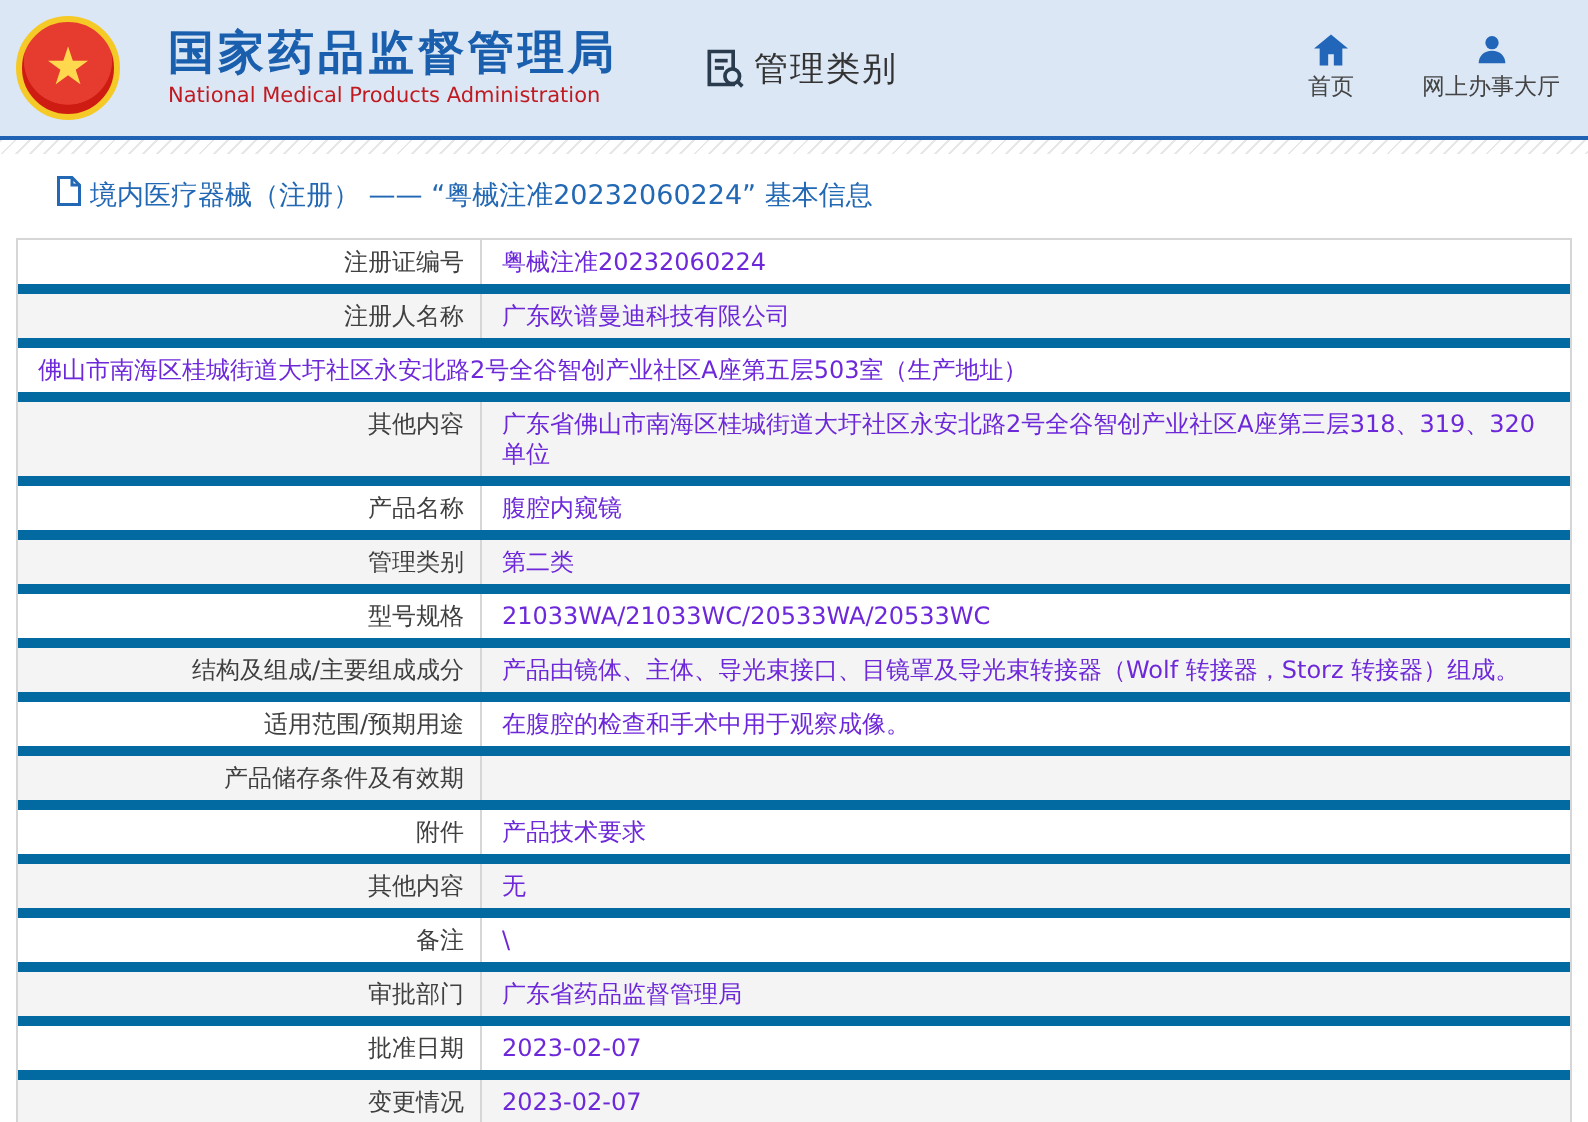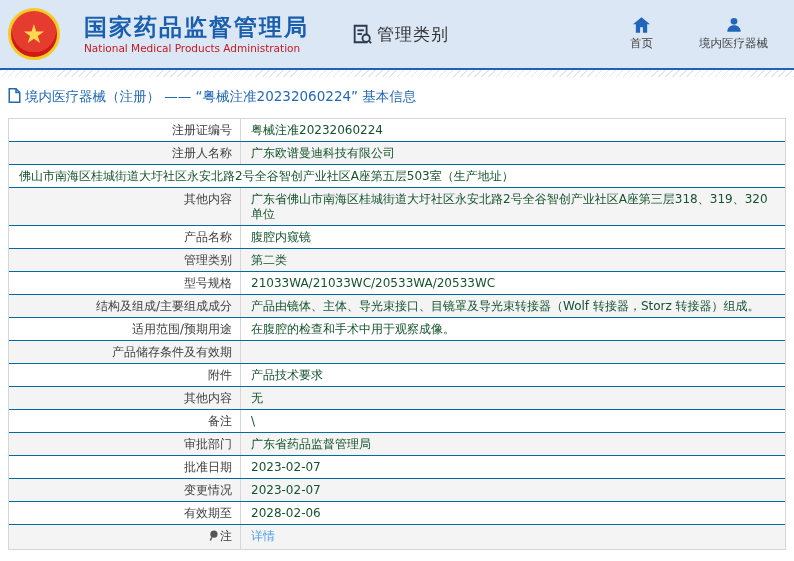--- a/index.html
+++ b/index.html
@@ -19,58 +19,58 @@
     border:3px solid #f5c926;
     display:flex; align-items:center; justify-content:center;
     color:#ffd84d; font-size:26px; line-height:1; flex:0 0 auto;
   }
   .org-names { margin-left:24px; }
   .org-cn { font-size:23px; font-weight:bold; color:#1a5fae; letter-spacing:2px; line-height:1.15; }
   .org-en { font-size:10.5px; color:#c01920; margin-top:2px; }
   .data-query { display:flex; align-items:center; margin-left:42px; cursor:pointer; }
   .data-query svg { display:block; }
   .data-query-label { font-size:17px; color:#333; margin-left:4px; font-weight:500; letter-spacing:1px; }
-  .header-nav { margin-left:auto; display:flex; gap:46px; padding-right:26px; }
+  .header-nav { margin-left:auto; display:flex; gap:34px; padding-right:14px; }
   .nav-item { display:flex; flex-direction:column; align-items:center; cursor:pointer; }
   .nav-item svg { display:block; margin-bottom:3px; }
   .nav-label { font-size:11.5px; color:#444; white-space:nowrap; }
 
   
   .hatch {
     height:7px;
     background:repeating-linear-gradient(135deg,#e7e7e7 0 1px,transparent 1px 5px);
   }
 
   
   .breadcrumb {
     display:flex; align-items:center;
     padding:11px 0 8px 8px;
-    color:#2268b4; font-size:13.5px;
+    color:#2268b4; font-size:13.5px;margin-left:20px;
   }
   .breadcrumb svg { margin-right:4px; flex:0 0 auto; }
 
   
   .info-table {
     margin:4px 8px 0 8px;
     border:1px solid #d6d6d6;
   }
-  .info-row { display:flex; border-bottom:1px solid #0369a1; min-height:22px; }
+  .info-row { display:flex; border-bottom:5px solid #0369a1; min-height:22px; }
   .info-row:last-child { border-bottom:none; }
   .info-row:nth-child(even) { background:#f4f4f4; }
   .cell-label {
     width:232px; flex:0 0 auto;
     border-right:1px solid #d6d6d6;
     text-align:right; padding:4px 8px 3px 4px;
     font-size:12px; color:#404040; line-height:15px;
     display:flex; justify-content:flex-end; align-items:flex-start;
   }
   .cell-label svg { margin:1px 2px 0 0; flex:0 0 auto; }
   .cell-value {
     flex:1; padding:4px 10px 3px 10px;
-    font-size:12px; color:#14532d; line-height:15px;
+    font-size:12px; color:#6d28d9; line-height:15px;
     word-break:break-all;
   }
   .cell-value.link { color:#4da0e8; cursor:pointer; }
 </style>
 </head>
 <body>
 
 <div class="header">
   <div class="emblem">
     <span>★</span>
@@ -102,21 +102,21 @@
       </span>
       <span class="nav-label">首页</span>
     </div>
     <div class="nav-item">
       <span>
         <svg width="16" height="16" viewBox="0 0 24 24" fill="#2166b8">
           <circle cx="12" cy="6.5" r="5"></circle>
           <path d="M12 12.5 c-6 0 -10 4 -10 9.5 h20 c0 -5.5 -4 -9.5 -10 -9.5 Z"></path>
         </svg>
       </span>
-      <span class="nav-label">境内医疗器械</span>
+      <span class="nav-label">网上办事大厅</span>
     </div>
   </div>
 </div>
 <div class="hatch"></div>
 
 <div class="breadcrumb">
   <span>
     <svg width="13" height="15" viewBox="0 0 16 20" fill="none" stroke="#2268b4" stroke-width="2">
       <path d="M1 1 h9 l5 5 v13 h-14 z"></path>
       <path d="M10 1 v5 h5"></path>

